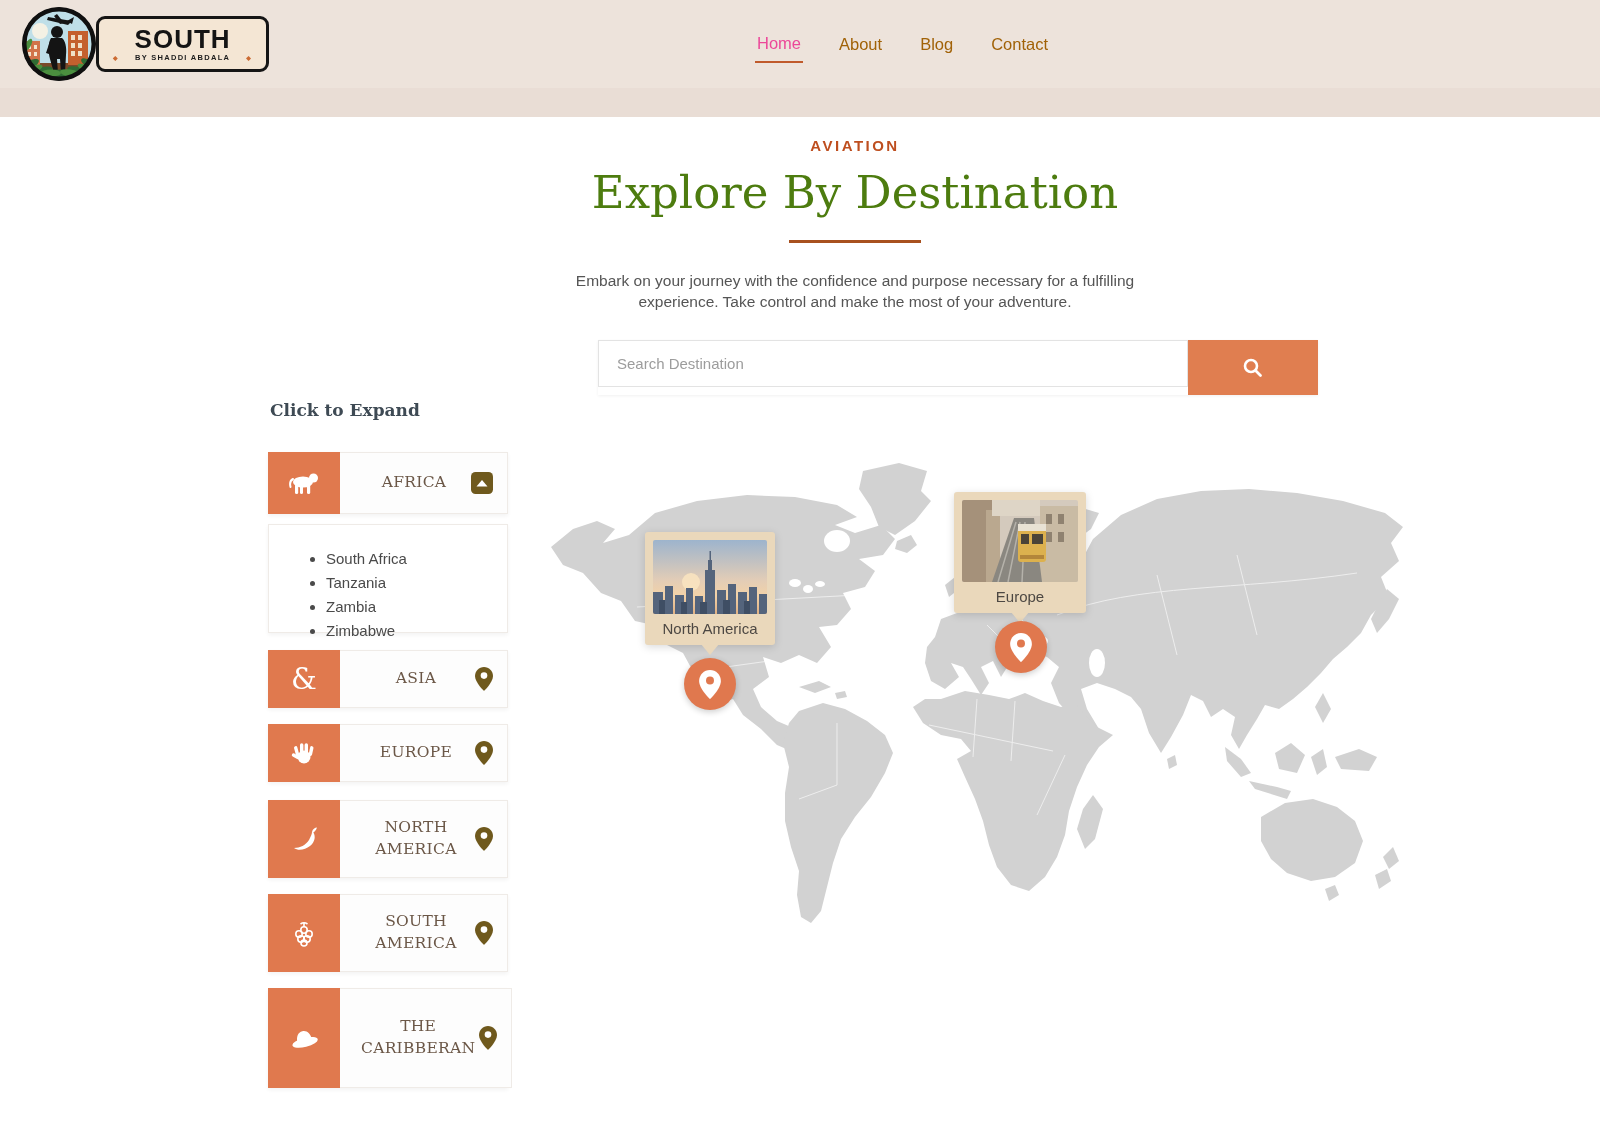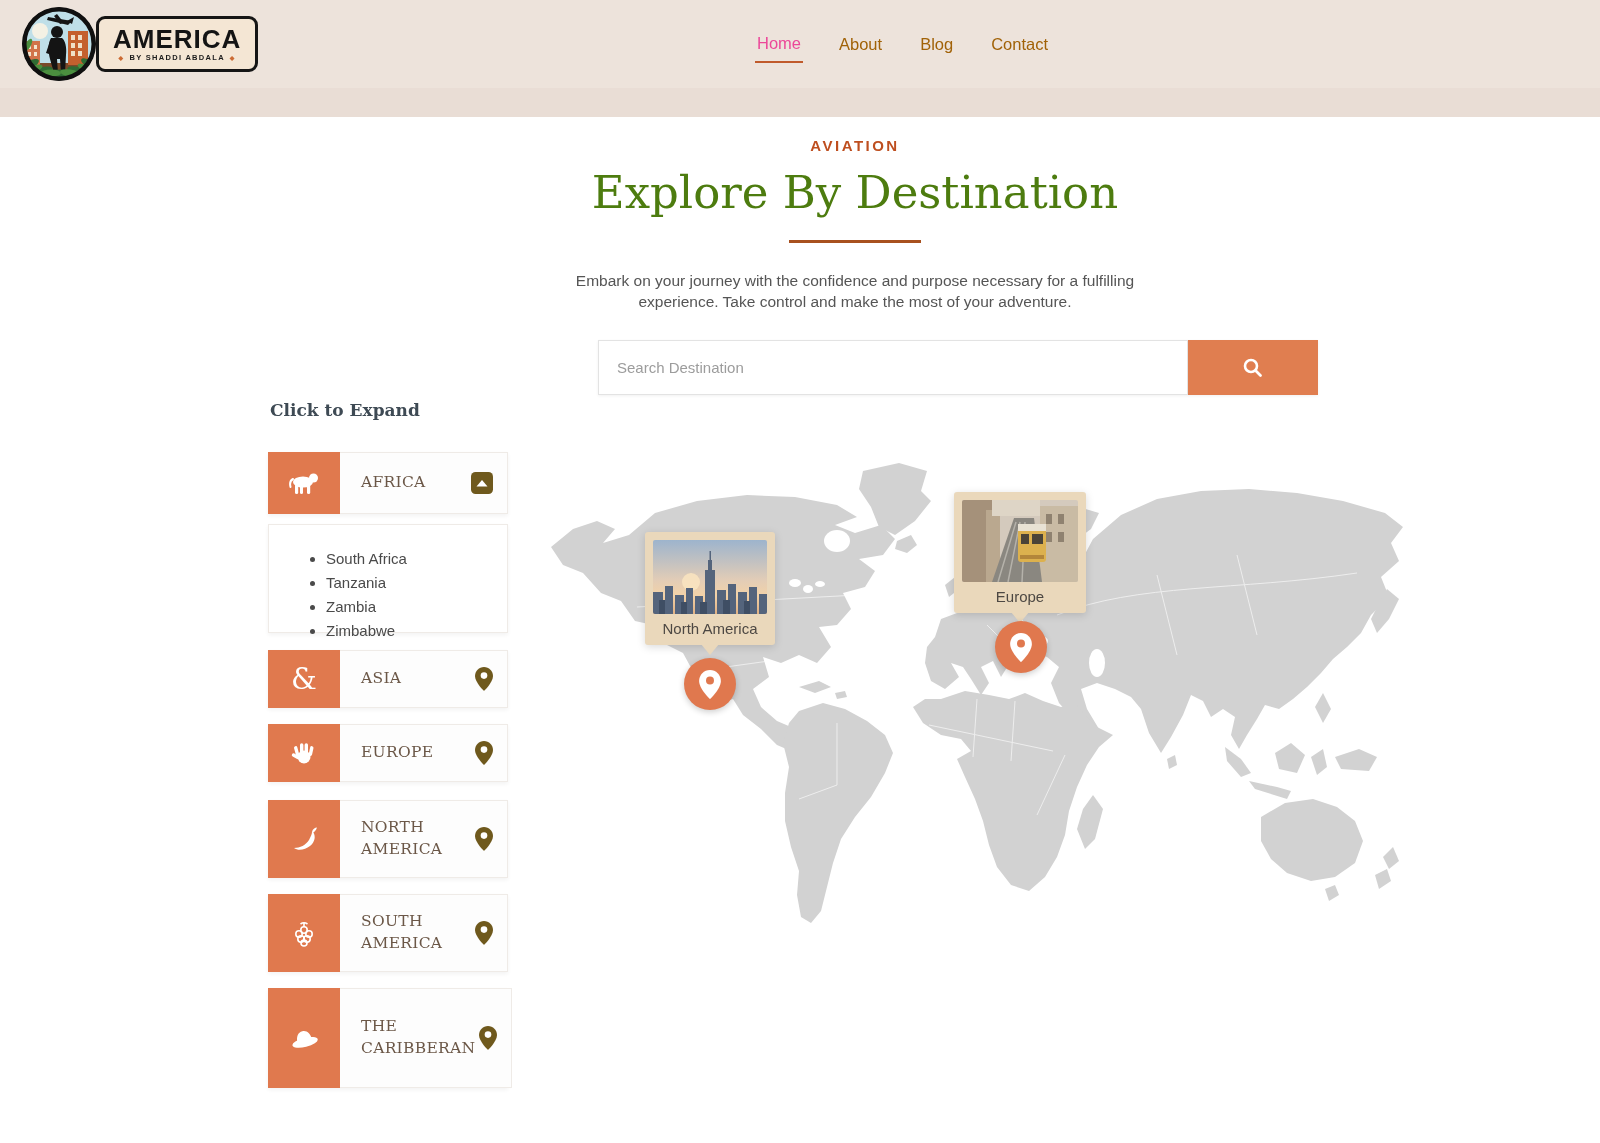--- a/index.html
+++ b/index.html
@@ -6,44 +6,44 @@
   html,body { width:1600px; height:1143px; }
   body { font-family:"Liberation Sans", sans-serif; background:#fff; }
   .page { position:relative; width:1600px; height:1143px; overflow:hidden; background:#fff; }
 
   
   .hdr { position:absolute; left:0; top:0; width:1600px; height:88px; background:#EDE3DB; }
   .strip { position:absolute; left:0; top:88px; width:1600px; height:29px; background:#E9DDD5; }
   .logo { position:absolute; left:20px; top:5px; width:78px; height:78px; z-index:5; }
   .brandbox { position:absolute; left:96px; top:16px; height:56px; background:#F4E6D4; border:3px solid #151515; border-radius:9px; padding:4px 14px 5px; display:flex; flex-direction:column; align-items:center; justify-content:center; z-index:4; }
   .brandname { font-size:26px; font-weight:800; letter-spacing:1px; color:#141414; line-height:28px; }
-  .brandtag { display:flex; align-items:center; gap:5px; font-size:7.5px; font-weight:700; letter-spacing:1.3px; color:#1c1c1c; }
+  .brandtag { display:flex; align-items:center; gap:16px; font-size:7.5px; font-weight:700; letter-spacing:1.3px; color:#1c1c1c; }
   .diamond { color:#CC6B33; font-size:6px; }
 
   .nav { position:absolute; left:755px; top:0; height:88px; display:flex; align-items:center; gap:34px; }
   .nav a { text-decoration:none; font-size:16.5px; font-weight:500; color:#a16207; padding:8px 2px; }
   .nav a.active { color:#ec4899; border-bottom:2px solid #C05A2B; }
 
   
   .hero { position:absolute; left:255px; top:137px; width:1200px; text-align:center; }
   .eyebrow { font-size:15px; font-weight:700; letter-spacing:2.5px; color:#BE4E1F; }
   .title { margin-top:12px; font-family:"DejaVu Serif", serif; font-size:45px; font-weight:500; color:#4d7c0f; }
   .divider { width:132px; height:3px; background:#A8511F; margin:21px auto 0; }
   .subtitle { margin:27px auto 0; width:584px; font-size:15.5px; line-height:21px; color:#555; }
 
   
   .searchbar { position:absolute; left:598px; top:340px; width:720px; height:55px; display:flex; box-shadow:0 1px 3px rgba(0,0,0,.06); }
-  .search-input { width:590px; height:55px; border:1px solid #E3E3E3; background:#fff; padding:0 18px; font-size:15px; color:#444; outline:none; font-family:"Liberation Sans",sans-serif; }
+  .search-input { width:590px; height:47px; border:1px solid #E3E3E3; background:#fff; padding:0 18px; font-size:15px; color:#444; outline:none; font-family:"Liberation Sans",sans-serif; }
   .search-input::placeholder { color:#9C9C9C; }
   .search-btn { width:130px; height:55px; border:none; background:#E07E50; display:flex; align-items:center; justify-content:center; cursor:pointer; }
 
   
   .expand-heading { position:absolute; left:270px; top:400px; font-family:"DejaVu Serif", serif; font-size:17px; font-weight:700; color:#3E4A54; }
   .acc { position:absolute; left:268px; top:452px; width:240px; }
-  .row { display:flex; box-shadow:0 2px 4px rgba(0,0,0,.05); }
+  .row { display:flex; box-shadow:0 2px 4px rgba(0,0,0,.05);text-align:center; }
   .icon-cell { width:72px; flex:none; background:#E0794E; display:flex; align-items:center; justify-content:center; }
   .row-body { flex:1; background:#FDFDFD; border:1px solid #EFEBE7; border-left:none; display:flex; align-items:center; padding:0 14px 0 21px; }
   .row-label { flex:1; font-family:"DejaVu Serif", serif; font-size:15.5px; color:#6B5747; letter-spacing:.3px; line-height:1.4; }
   .row-right { flex:none; margin-left:4px; display:flex; align-items:center; }
   .h62{height:62px} .h58{height:58px} .h78{height:78px} .h100{height:100px}
   .mb10{margin-bottom:10px} .mb16{margin-bottom:16px} .mb17{margin-bottom:17px} .mb18{margin-bottom:18px}
   .subpanel { background:#fff; border:1px solid #EFEBE7; box-shadow:0 2px 4px rgba(0,0,0,.05); height:109px; }
   .subpanel ul { margin:0; padding:25px 0 0 57px; }
   .subpanel li { font-size:15px; color:#4A4A4A; margin-bottom:7px; }
   .amp { font-family:"DejaVu Serif", serif; font-size:29px; color:#fff; line-height:1; }
@@ -115,21 +115,21 @@
           <ellipse cx="50" cy="68" rx="10" ry="3.6" transform="rotate(8 50 68)"></ellipse>
           <ellipse cx="65" cy="63" rx="8" ry="3.2" transform="rotate(24 65 63)"></ellipse>
           <ellipse cx="8" cy="40" rx="7" ry="2.8" transform="rotate(-60 8 40)"></ellipse>
         </g>
       </g>
       <circle cx="39" cy="39" r="34.5" fill="none" stroke="#101010" stroke-width="4"></circle>
     </svg>
   </div>
 
   <div class="brandbox">
-    <div class="brandname">AMERICA</div>
+    <div class="brandname">SOUTH</div>
     <div class="brandtag">
       <span class="diamond">◆</span>
       <span>BY SHADDI ABDALA</span>
       <span class="diamond">◆</span>
     </div>
   </div>
 
   <nav class="nav">
     <a href="#" class="active">Home</a>
     <a href="#">About</a>

